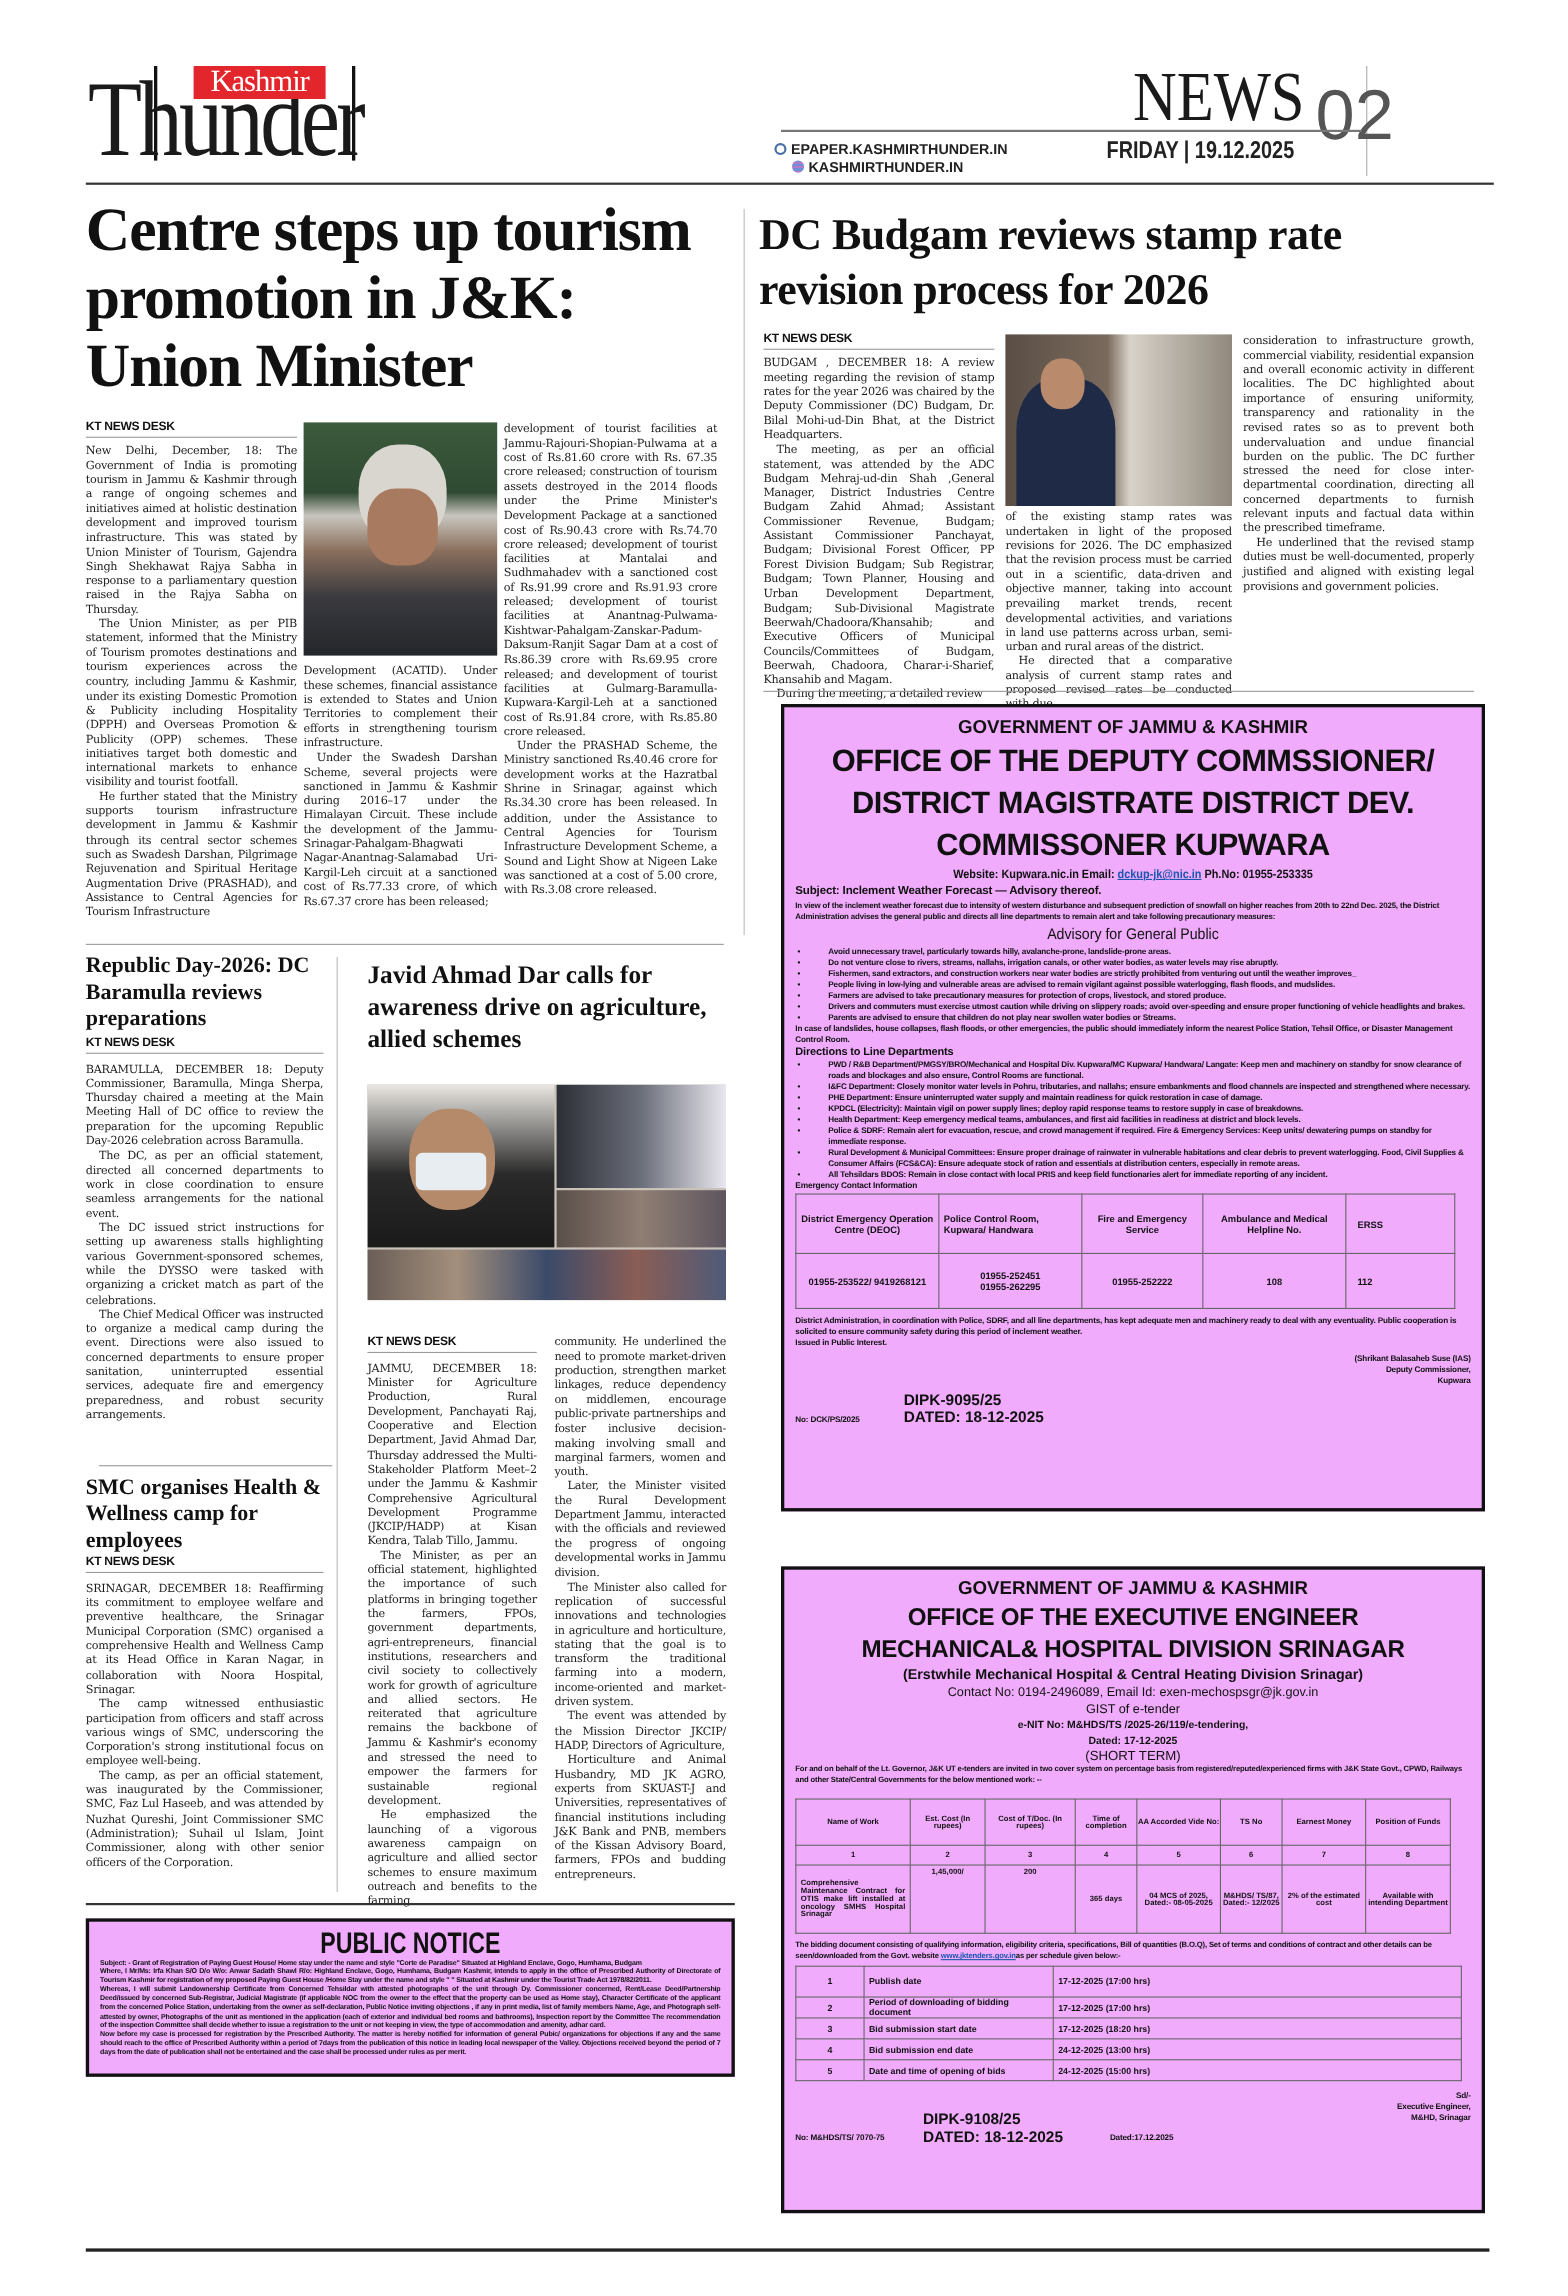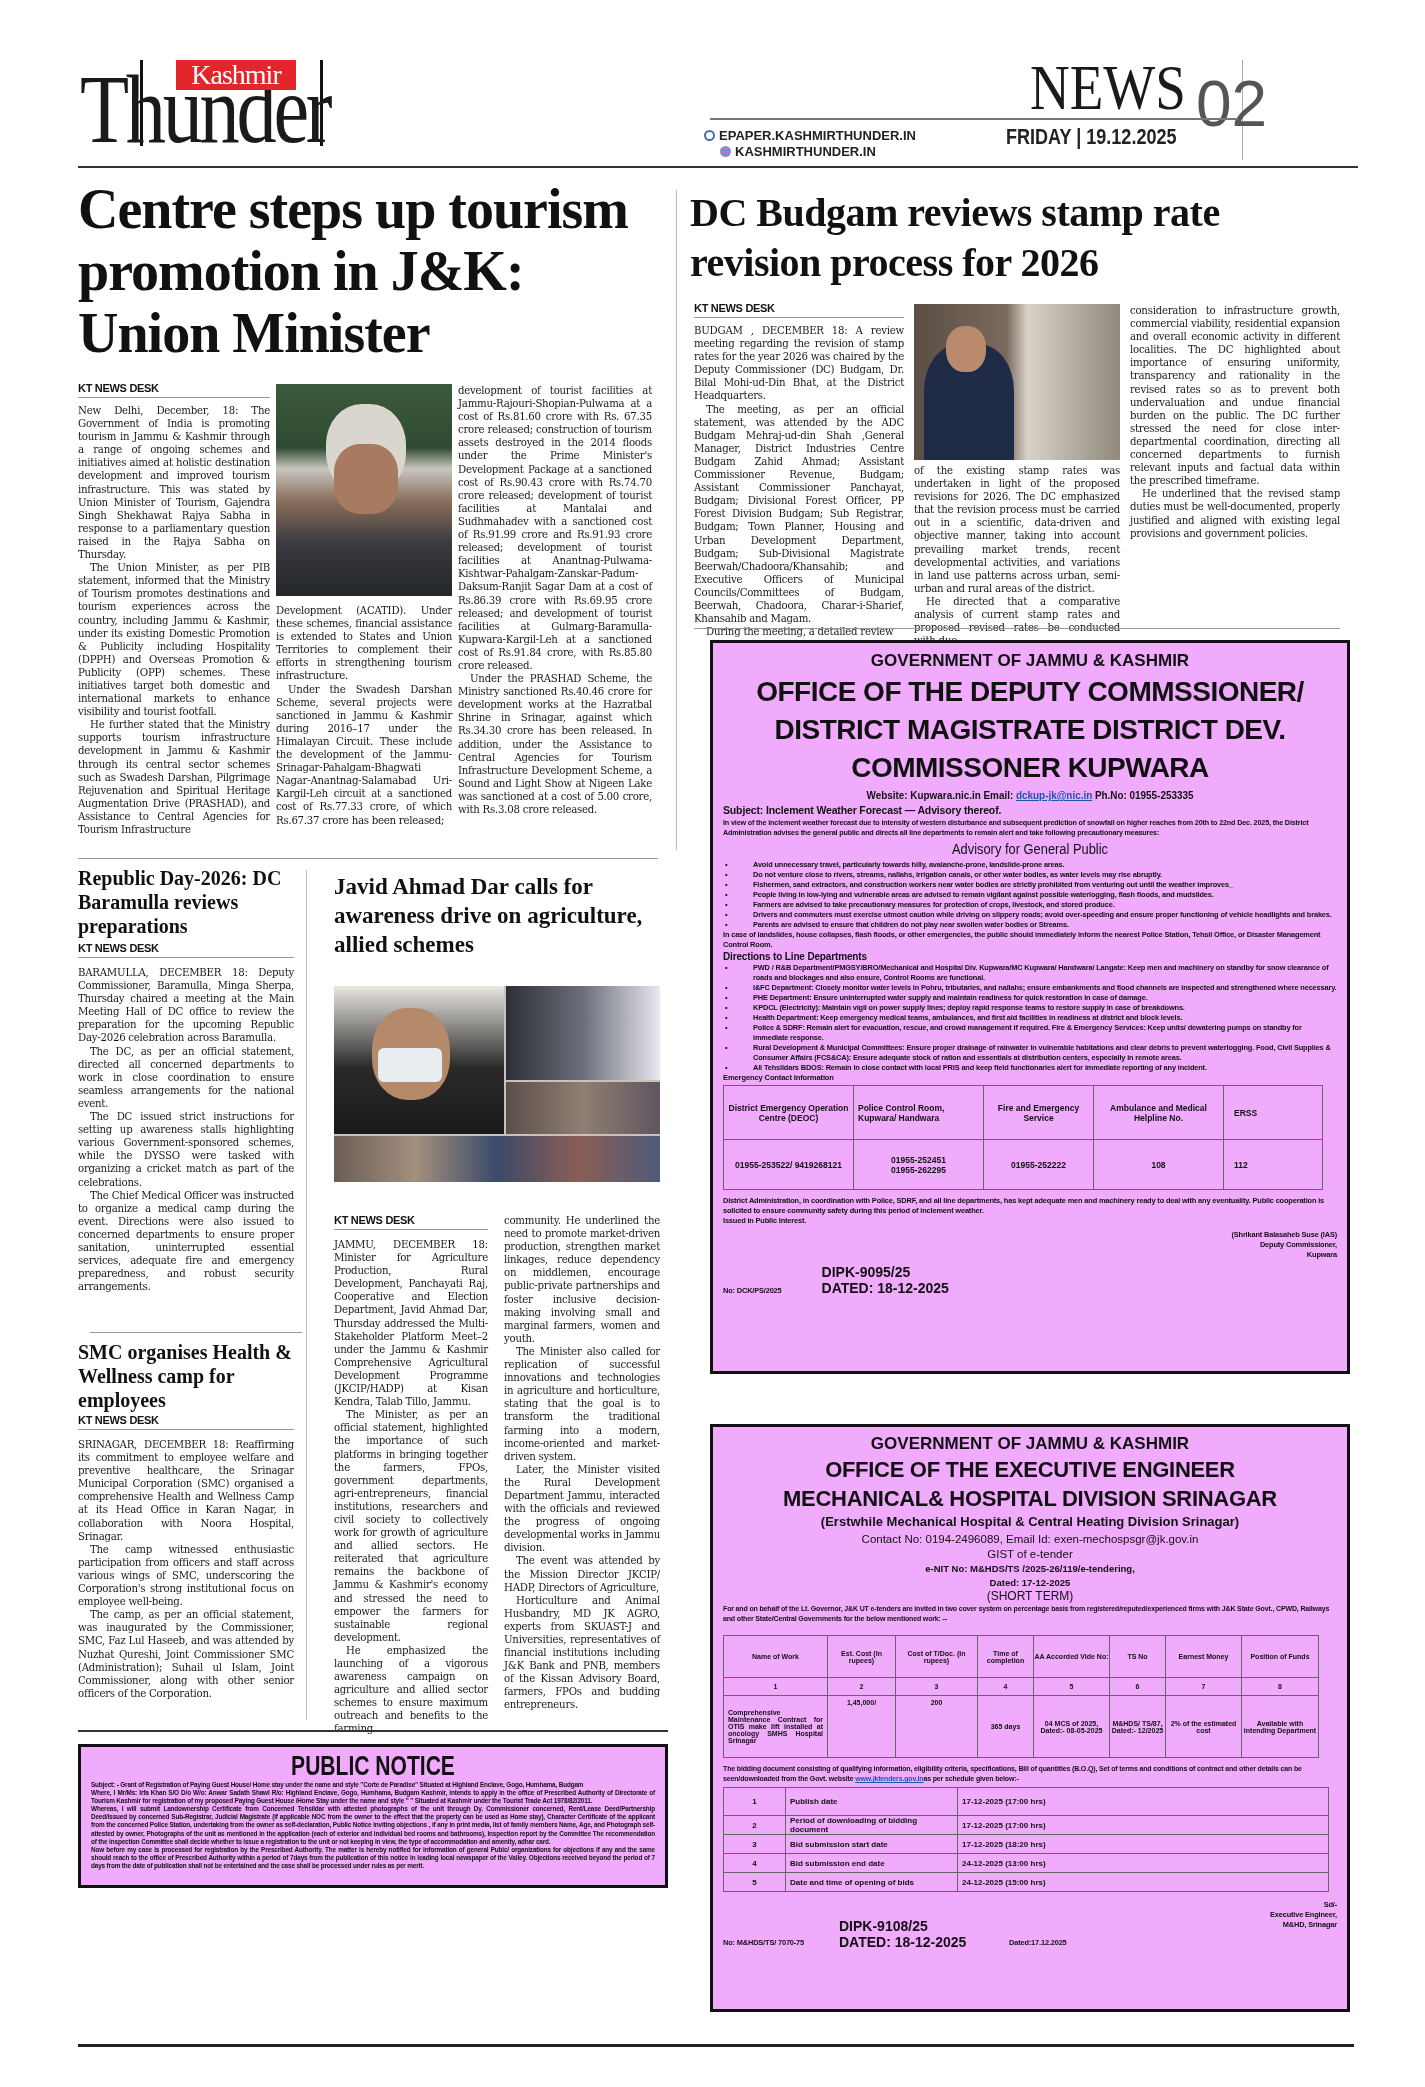--- a/index.html
+++ b/index.html
@@ -139,22 +139,22 @@
   <div style="position:absolute;left:0;top:150px;width:326px;height:46px;background:linear-gradient(90deg,#6b5e57,#a38f7c,#3b4a6a,#8a5e55,#4f5a78)"></div>
 </div>
 <div class="abs desk" style="left:334px;top:1214px;width:154px">KT NEWS DESK</div>
 <div class="abs body" style="left:334px;top:1238px;width:154px">
   <p class="first">JAMMU, DECEMBER 18: Minister for Agriculture Production, Rural Development, Panchayati Raj, Cooperative and Election Department, Javid Ahmad Dar, Thursday addressed the Multi-Stakeholder Platform Meet–2 under the Jammu &amp; Kashmir Comprehensive Agricultural Development Programme (JKCIP/HADP) at Kisan Kendra, Talab Tillo, Jammu.</p>
   <p>The Minister, as per an official statement, highlighted the importance of such platforms in bringing together the farmers, FPOs, government departments, agri-entrepreneurs, financial institutions, researchers and civil society to collectively work for growth of agriculture and allied sectors. He reiterated that agriculture remains the backbone of Jammu &amp; Kashmir's economy and stressed the need to empower the farmers for sustainable regional development.</p>
   <p>He emphasized the launching of a vigorous awareness campaign on agriculture and allied sector schemes to ensure maximum outreach and benefits to the farming</p>
 </div>
 <div class="abs body" style="left:504px;top:1214px;width:156px">
   <p class="first">community. He underlined the need to promote market-driven production, strengthen market linkages, reduce dependency on middlemen, encourage public-private partnerships and foster inclusive decision-making involving small and marginal farmers, women and youth.</p>
+  <p>Later, the Minister visited the Rural Development Department Jammu, interacted with the officials and reviewed the progress of ongoing developmental works in Jammu division.</p>
   <p>The Minister also called for replication of successful innovations and technologies in agriculture and horticulture, stating that the goal is to transform the traditional farming into a modern, income-oriented and market-driven system.</p>
-  <p>Later, the Minister visited the Rural Development Department Jammu, interacted with the officials and reviewed the progress of ongoing developmental works in Jammu division.</p>
   <p>The event was attended by the Mission Director JKCIP/ HADP, Directors of Agriculture,</p>
   <p>Horticulture and Animal Husbandry, MD JK AGRO, experts from SKUAST-J and Universities, representatives of financial institutions including J&amp;K Bank and PNB, members of the Kissan Advisory Board, farmers, FPOs and budding entrepreneurs.</p>
 </div>
 <div class="abs" style="left:78px;top:1730px;width:590px;height:2px;background:#333"></div>
 
 <div class="abs adbox" style="left:78px;top:1744px;width:590px;height:144px;padding:4px 10px">
   <div class="ad-gov" style="font-size:27px;line-height:30px;transform:scaleX(.78)">PUBLIC NOTICE</div>
   <div class="ad-small" style="font-size:6.4px;line-height:8.1px;text-align:justify">
     <div>Subject: - Grant of Registration of Paying Guest House/ Home stay under the name and style "Corte de Paradise" Situated at Highland Enclave, Gogo, Humhama, Budgam</div>
     <div>Where, I Mr/Ms: Irfa Khan S/O D/o W/o: Anwar Sadath Shawl R/o: Highland Enclave, Gogo, Humhama, Budgam Kashmir, intends to apply in the office of Prescribed Authority of Directorate of Tourism Kashmir for registration of my proposed Paying Guest House /Home Stay under the name and style " " Situated at Kashmir under the Tourist Trade Act 1978/82/2011.</div>

